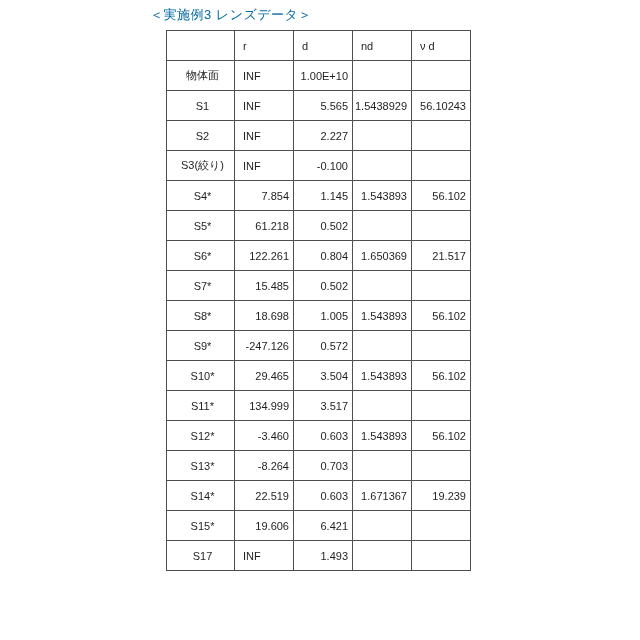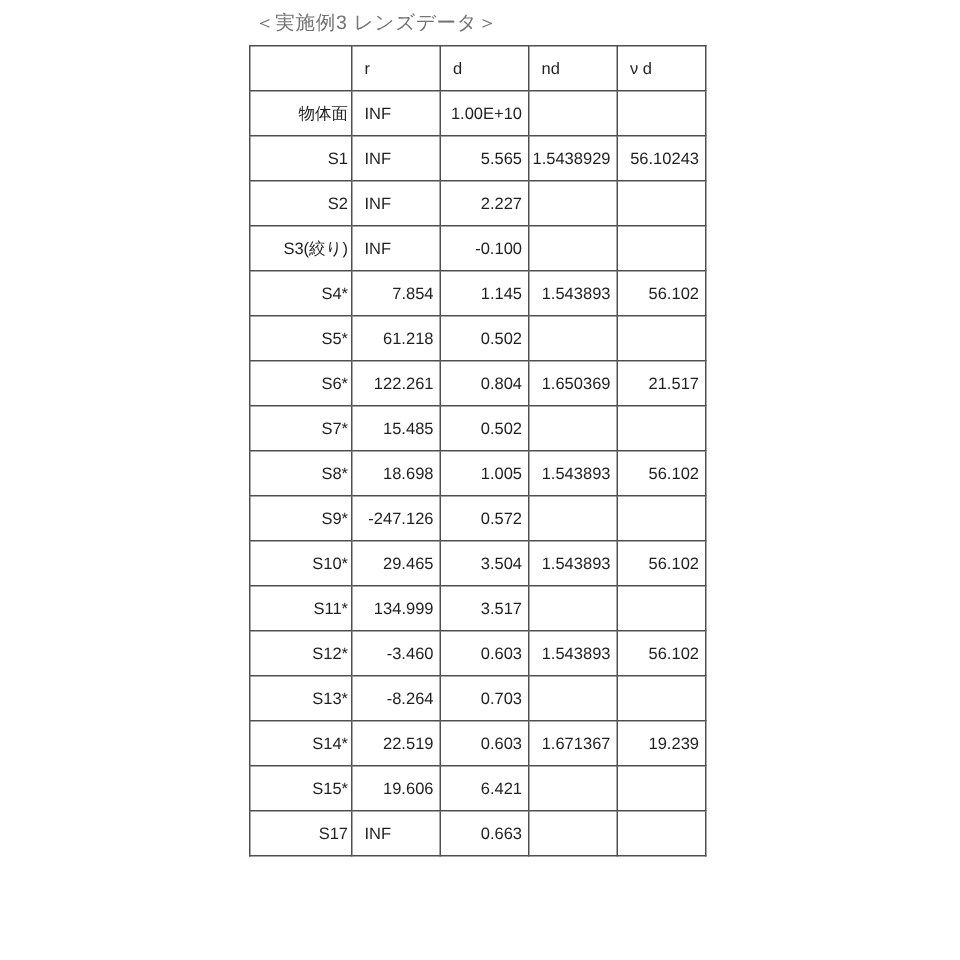--- a/index.html
+++ b/index.html
@@ -12,25 +12,25 @@
   }
   .page {
     position: relative;
     width: 640px;
     height: 640px;
     background: #ffffff;
     overflow: hidden;
   }
   .doc-title {
     position: absolute;
-    left: 170px;
+    left: 150px;
     top: 6px;
     font-size: 13px;
     letter-spacing: 0.5px;
-    color: #737373;
+    color: #0369a1;
     white-space: nowrap;
   }
   table.lens-table {
     position: absolute;
     left: 166px;
     top: 30px;
     border-collapse: collapse;
     table-layout: fixed;
     width: 305px;
   }
@@ -40,21 +40,21 @@
     height: 29px;
     font-size: 11px;
     font-weight: normal;
     color: #1f1f1f;
     vertical-align: middle;
     white-space: nowrap;
     overflow: hidden;
     padding: 0;
   }
   .c-label {
-    text-align: right;
+    text-align: center;
     padding-left: 6px !important;
     padding-right: 2px !important;
   }
   .c-left {
     text-align: left;
     padding-left: 8px !important;
     padding-right: 2px !important;
   }
   .c-num {
     text-align: right;
@@ -194,19 +194,19 @@
         <tr>
           <td class="c-label">S15*</td>
           <td class="c-num">19.606</td>
           <td class="c-num">6.421</td>
           <td class="c-num"></td>
           <td class="c-num"></td>
         </tr>
         <tr>
           <td class="c-label">S17</td>
           <td class="c-left">INF</td>
-          <td class="c-num">0.663</td>
+          <td class="c-num">1.493</td>
           <td class="c-num"></td>
           <td class="c-num"></td>
         </tr>
       </tbody>
   </table>
 </div>
 
 </body></html>

